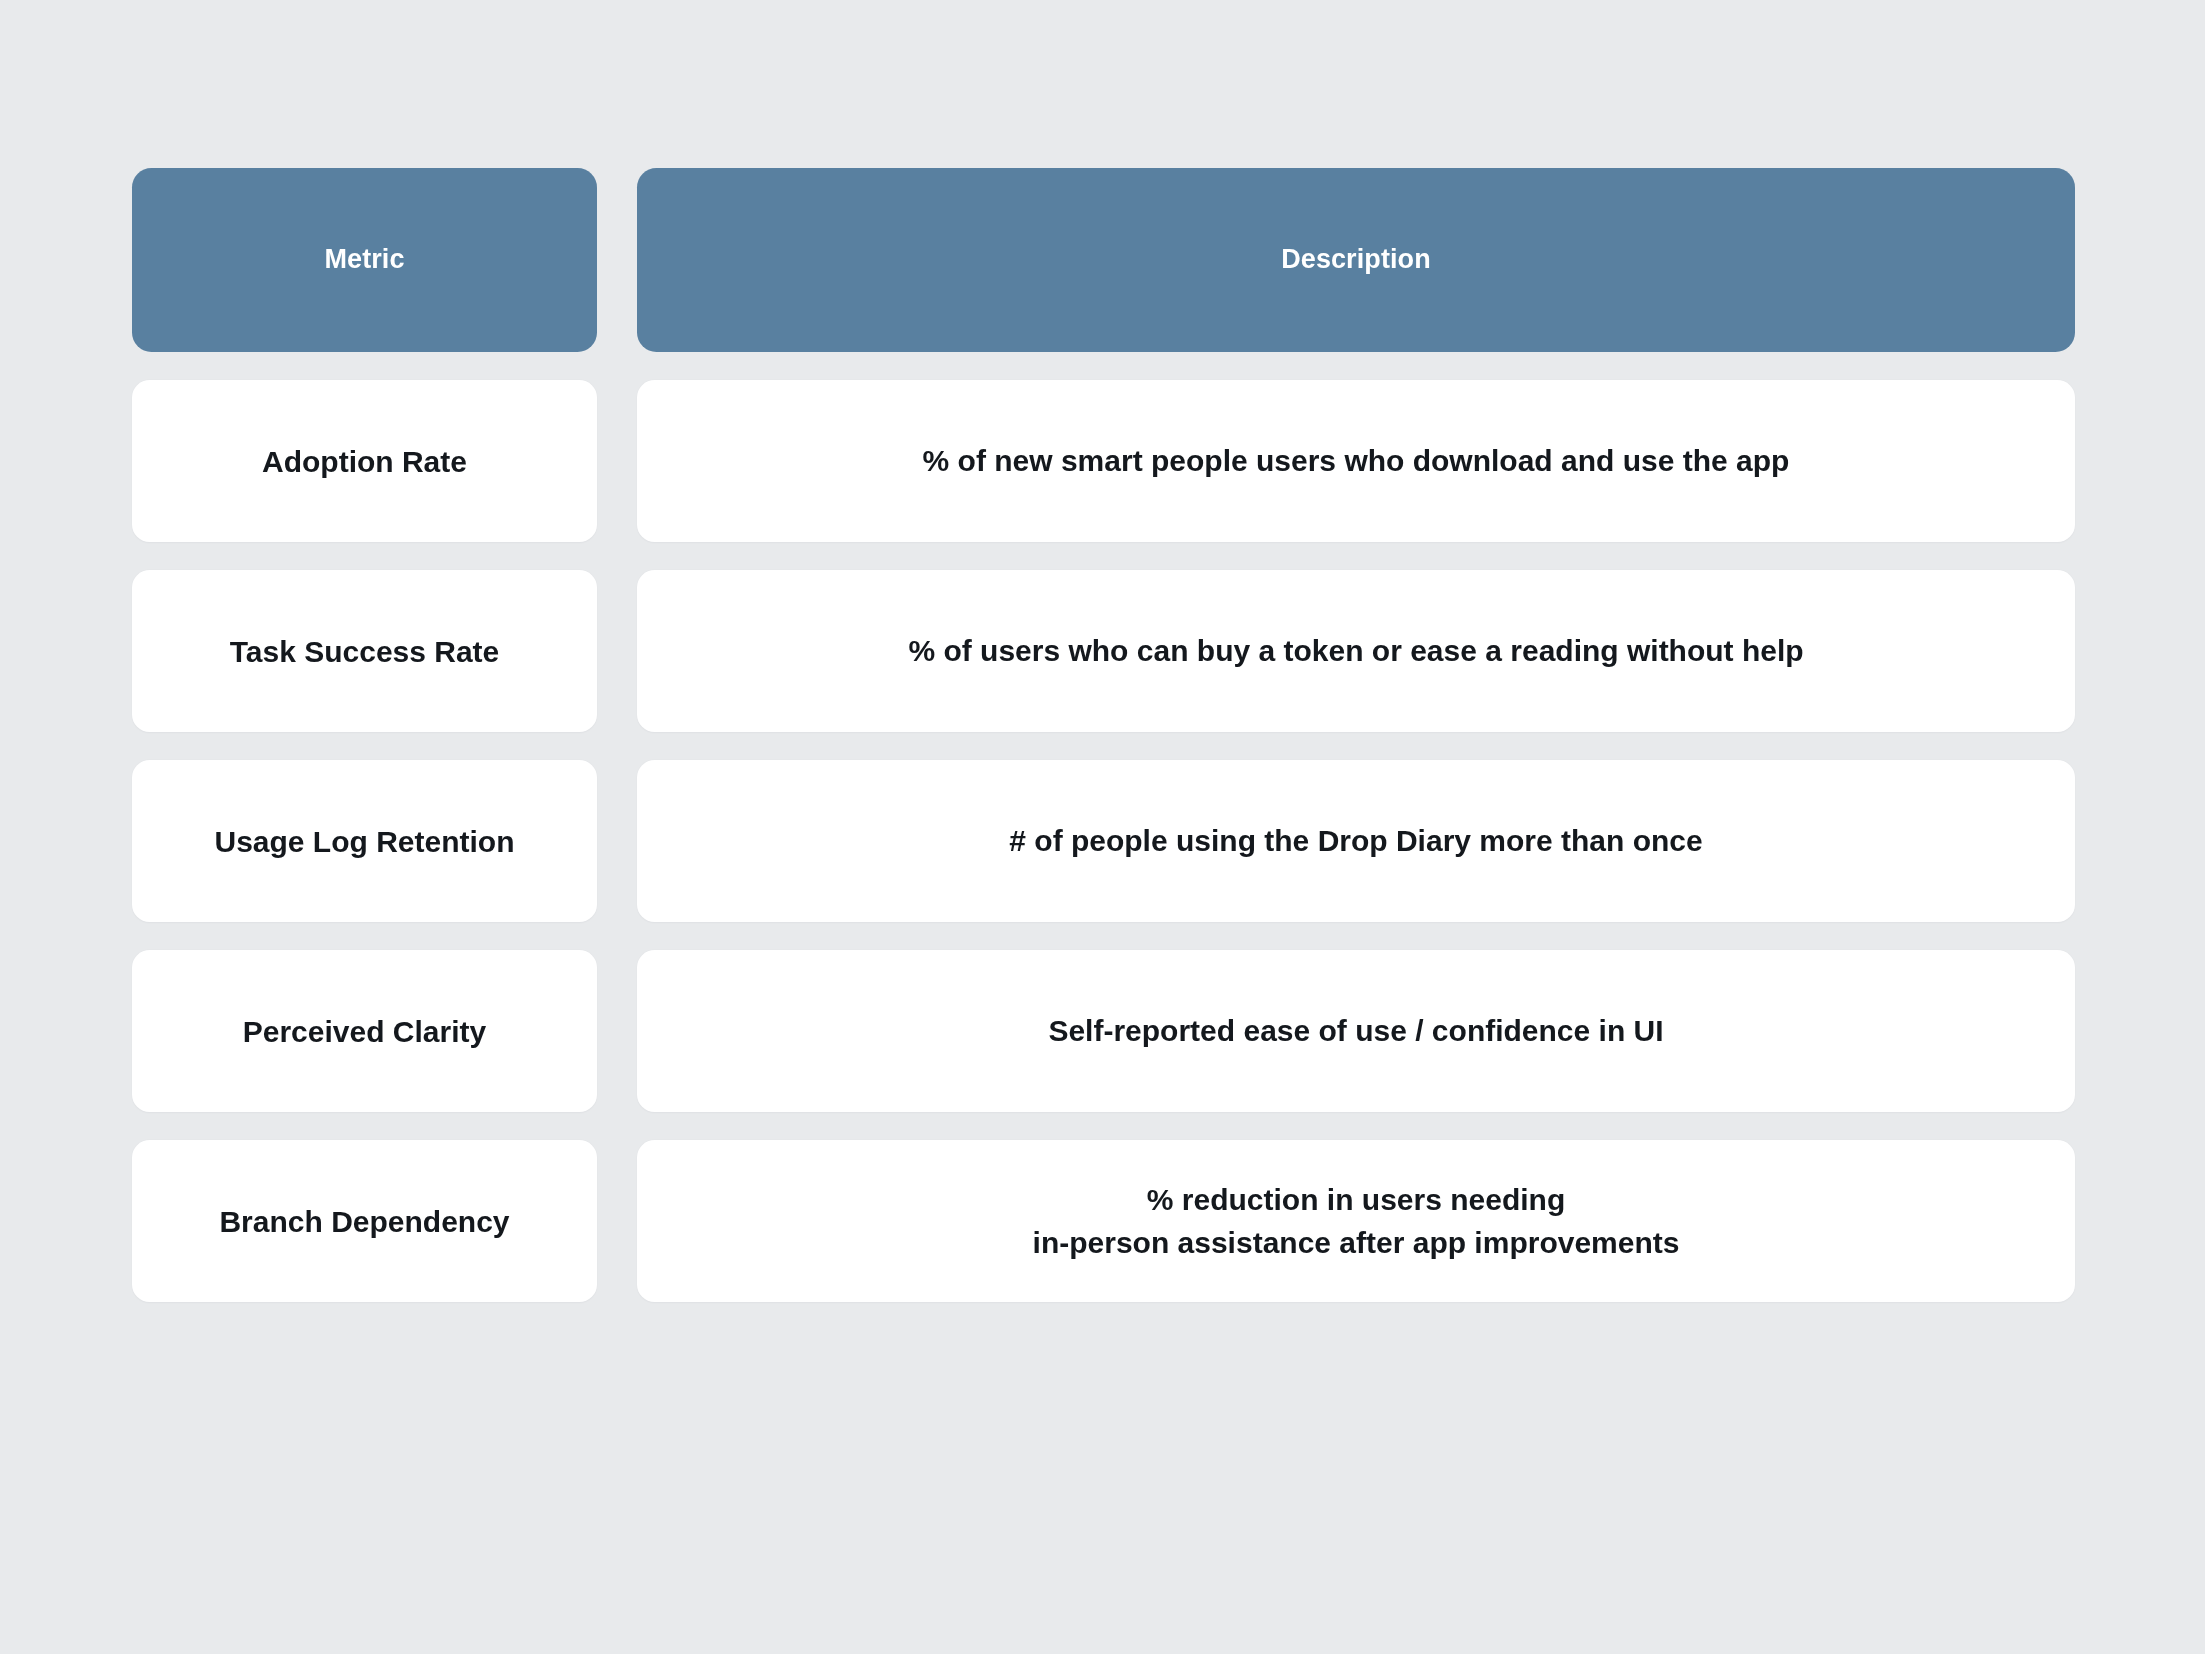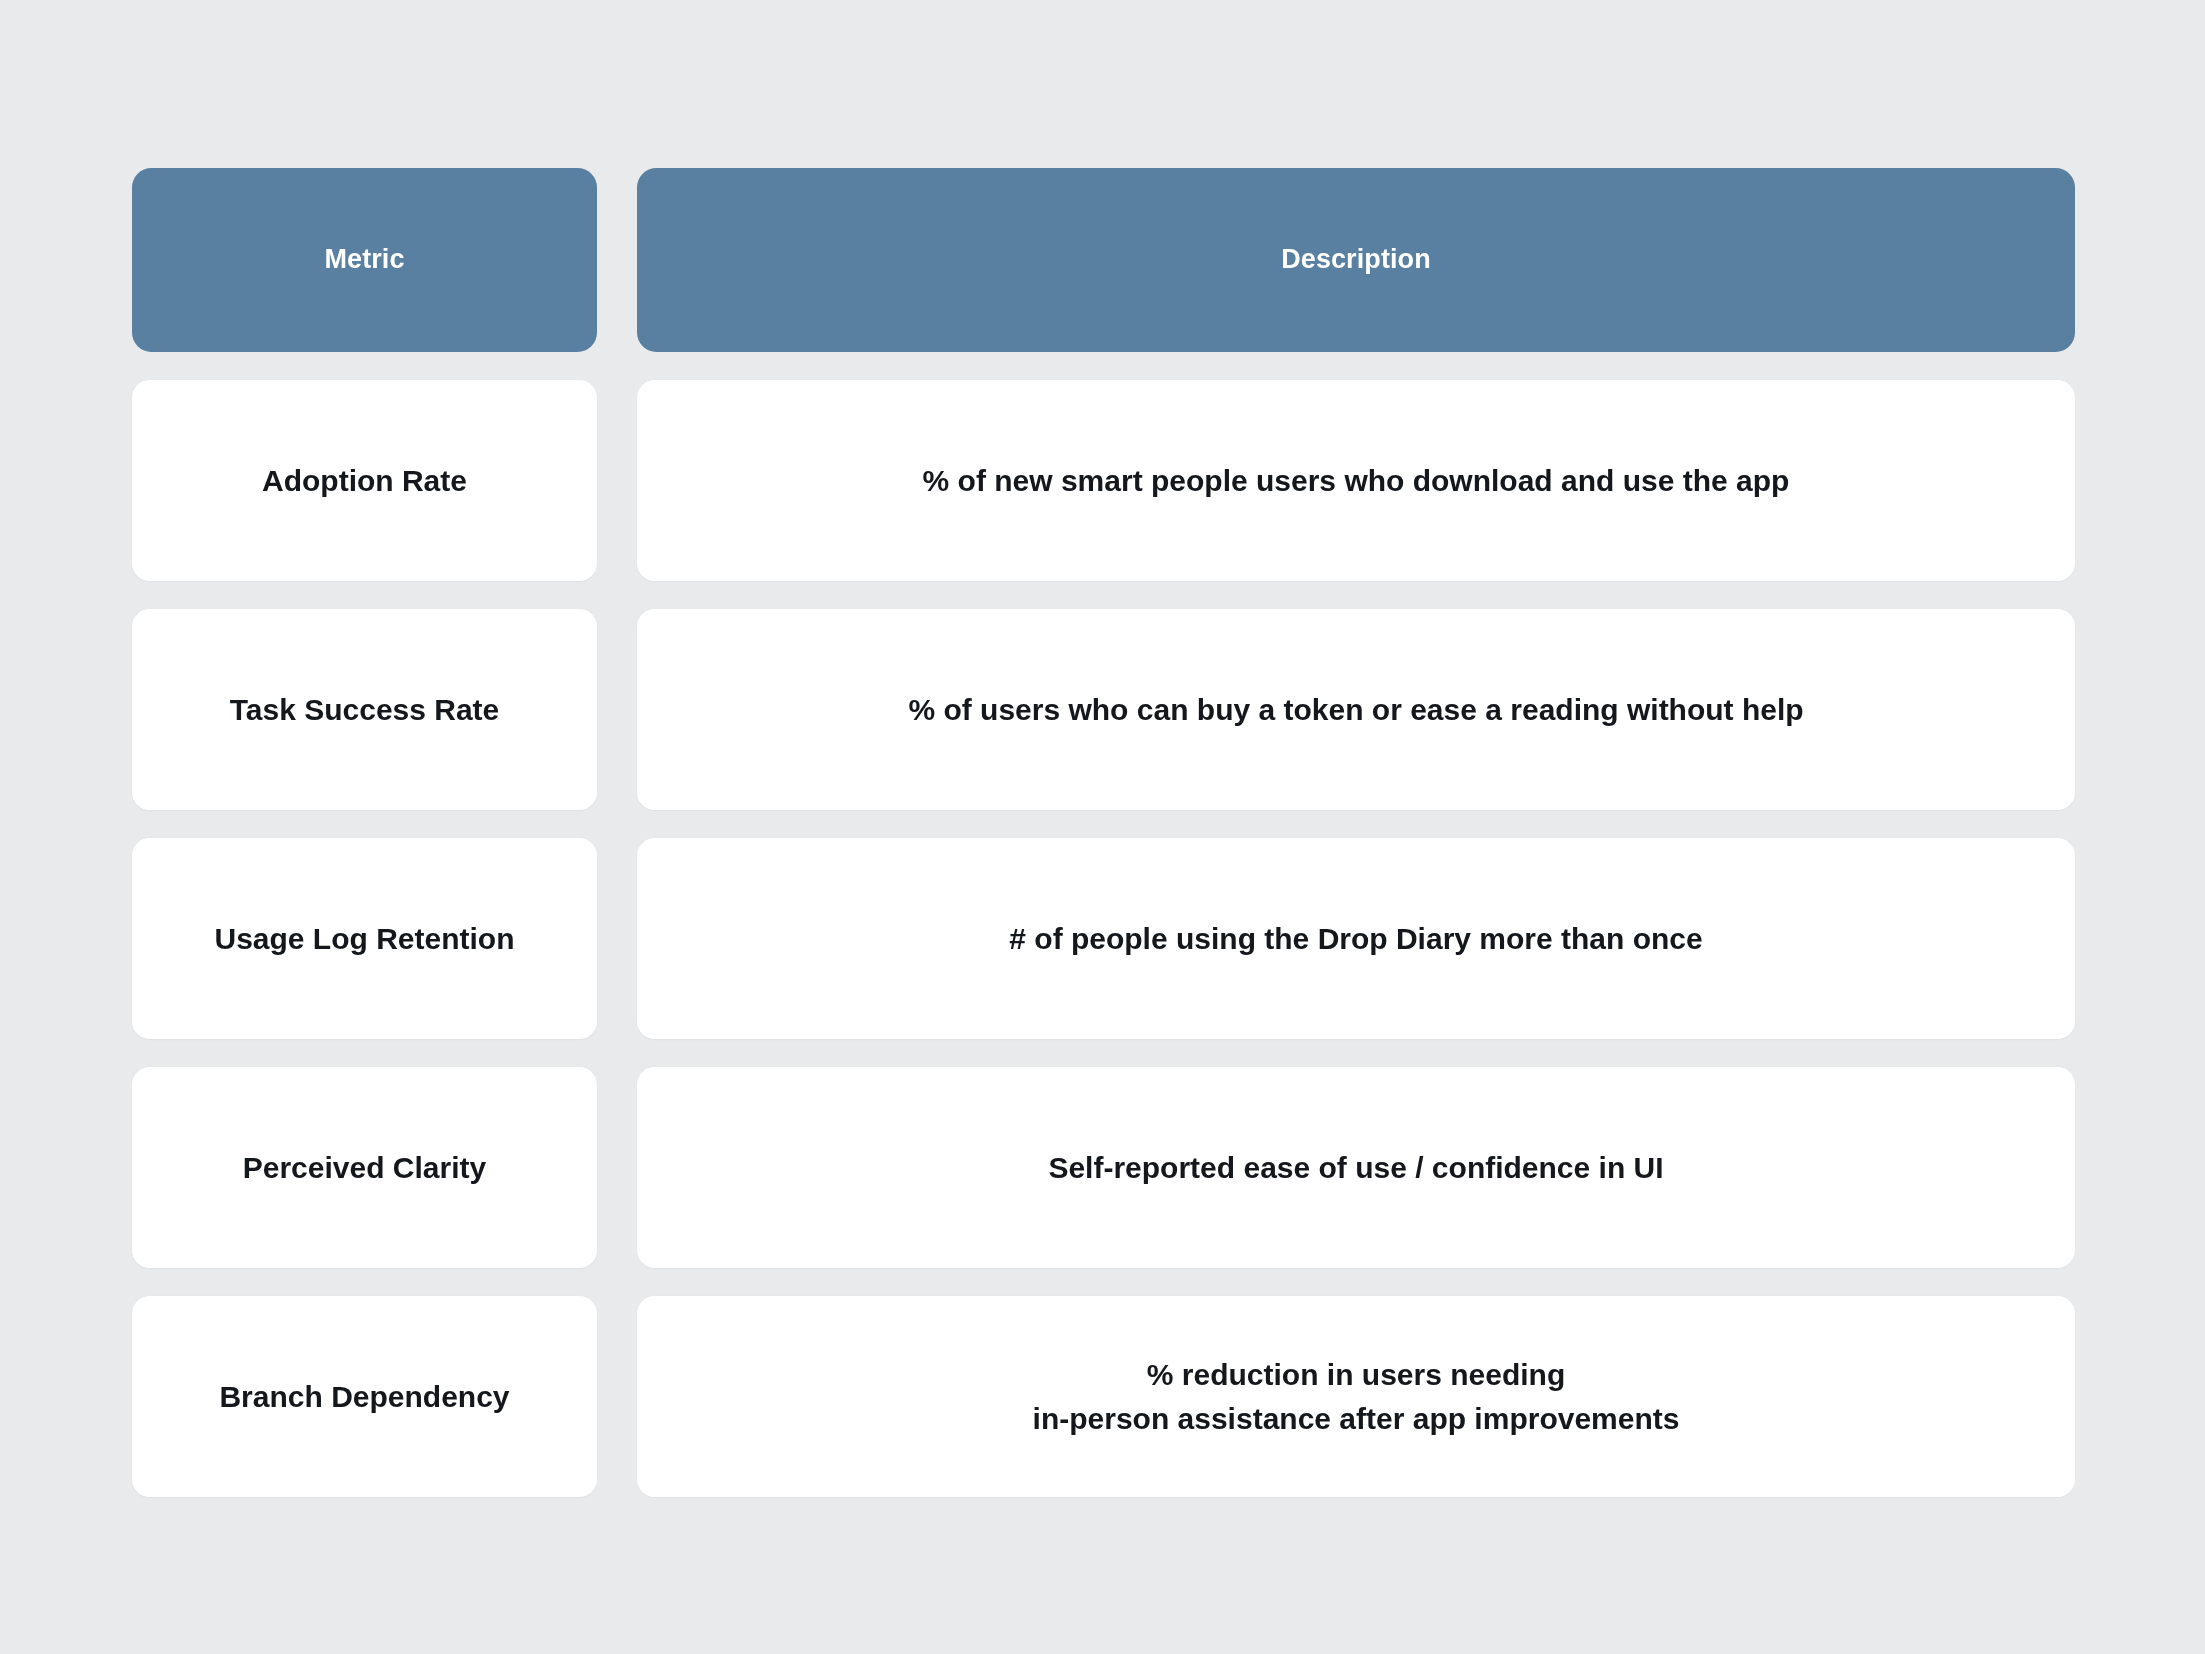--- a/index.html
+++ b/index.html
@@ -62,21 +62,21 @@
     font-size: 27px;
     font-weight: 700;
     letter-spacing: 0.1px;
     line-height: 1.25;
   }
 
   
   .body-row .cell {
     background: #ffffff;
     border-radius: 17.6px;
-    height: 201px;
+    height: 162px;
     box-shadow: 0 0.9px 1.8px rgba(16, 24, 40, 0.04);
   }
   .body-row .col-metric .cell-text {
     color: #14181d;
     font-size: 30px;
     font-weight: 700;
     line-height: 1.3;
   }
   .body-row .col-desc .cell-text {
     color: #14181d;

